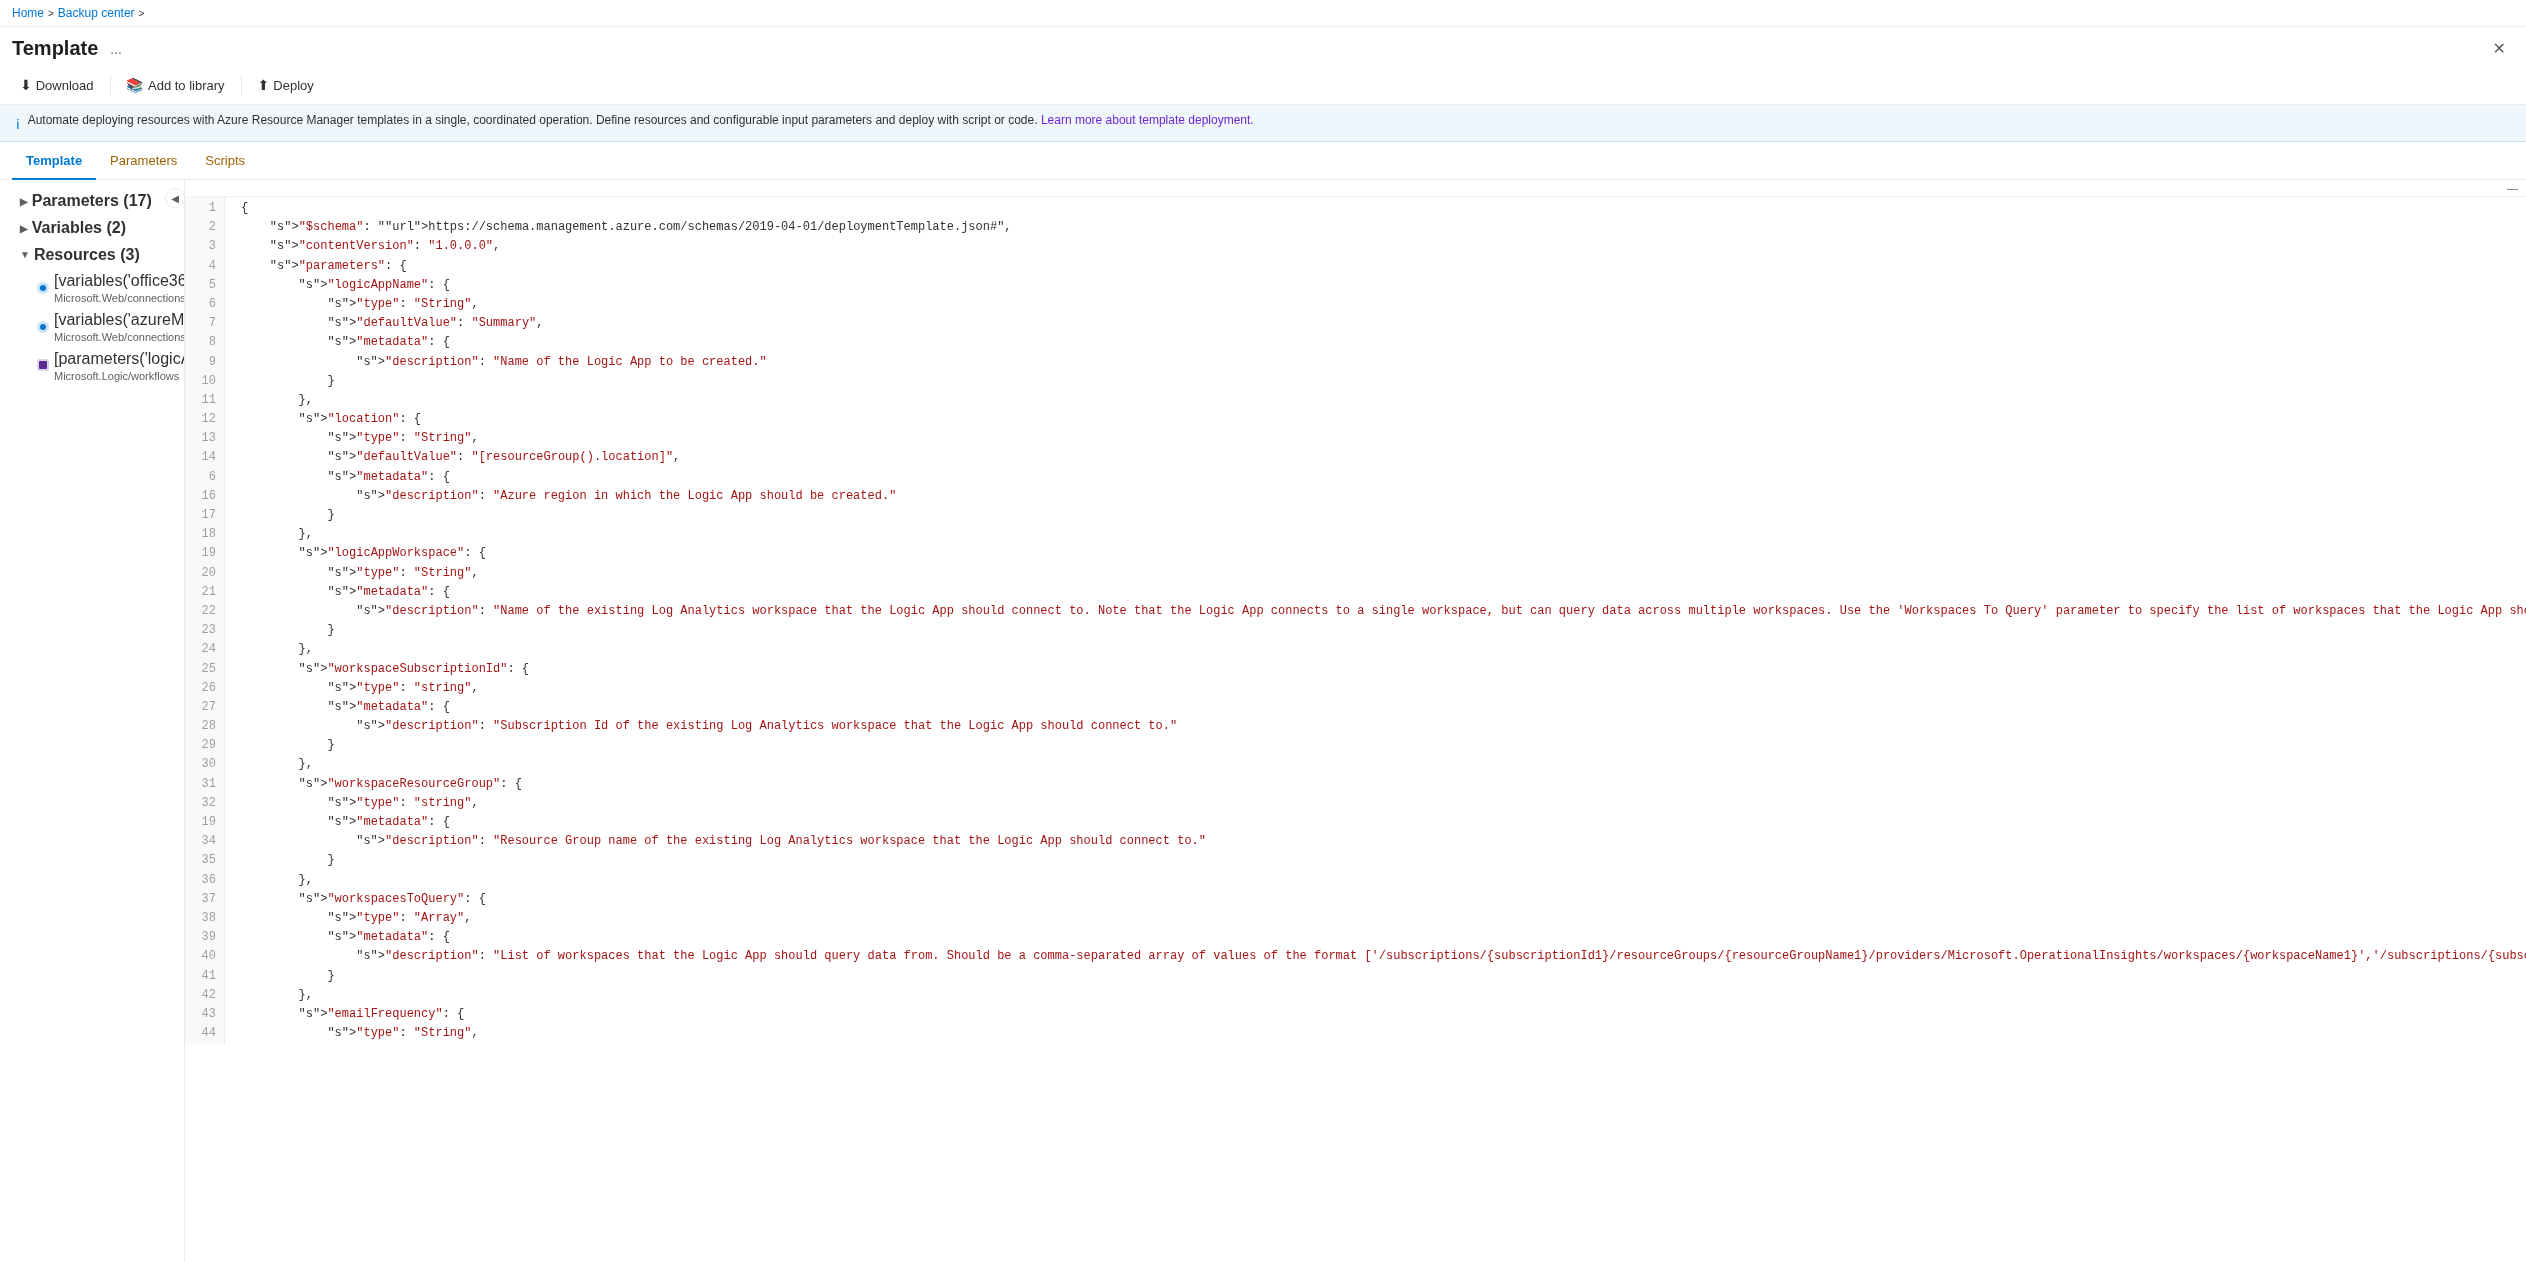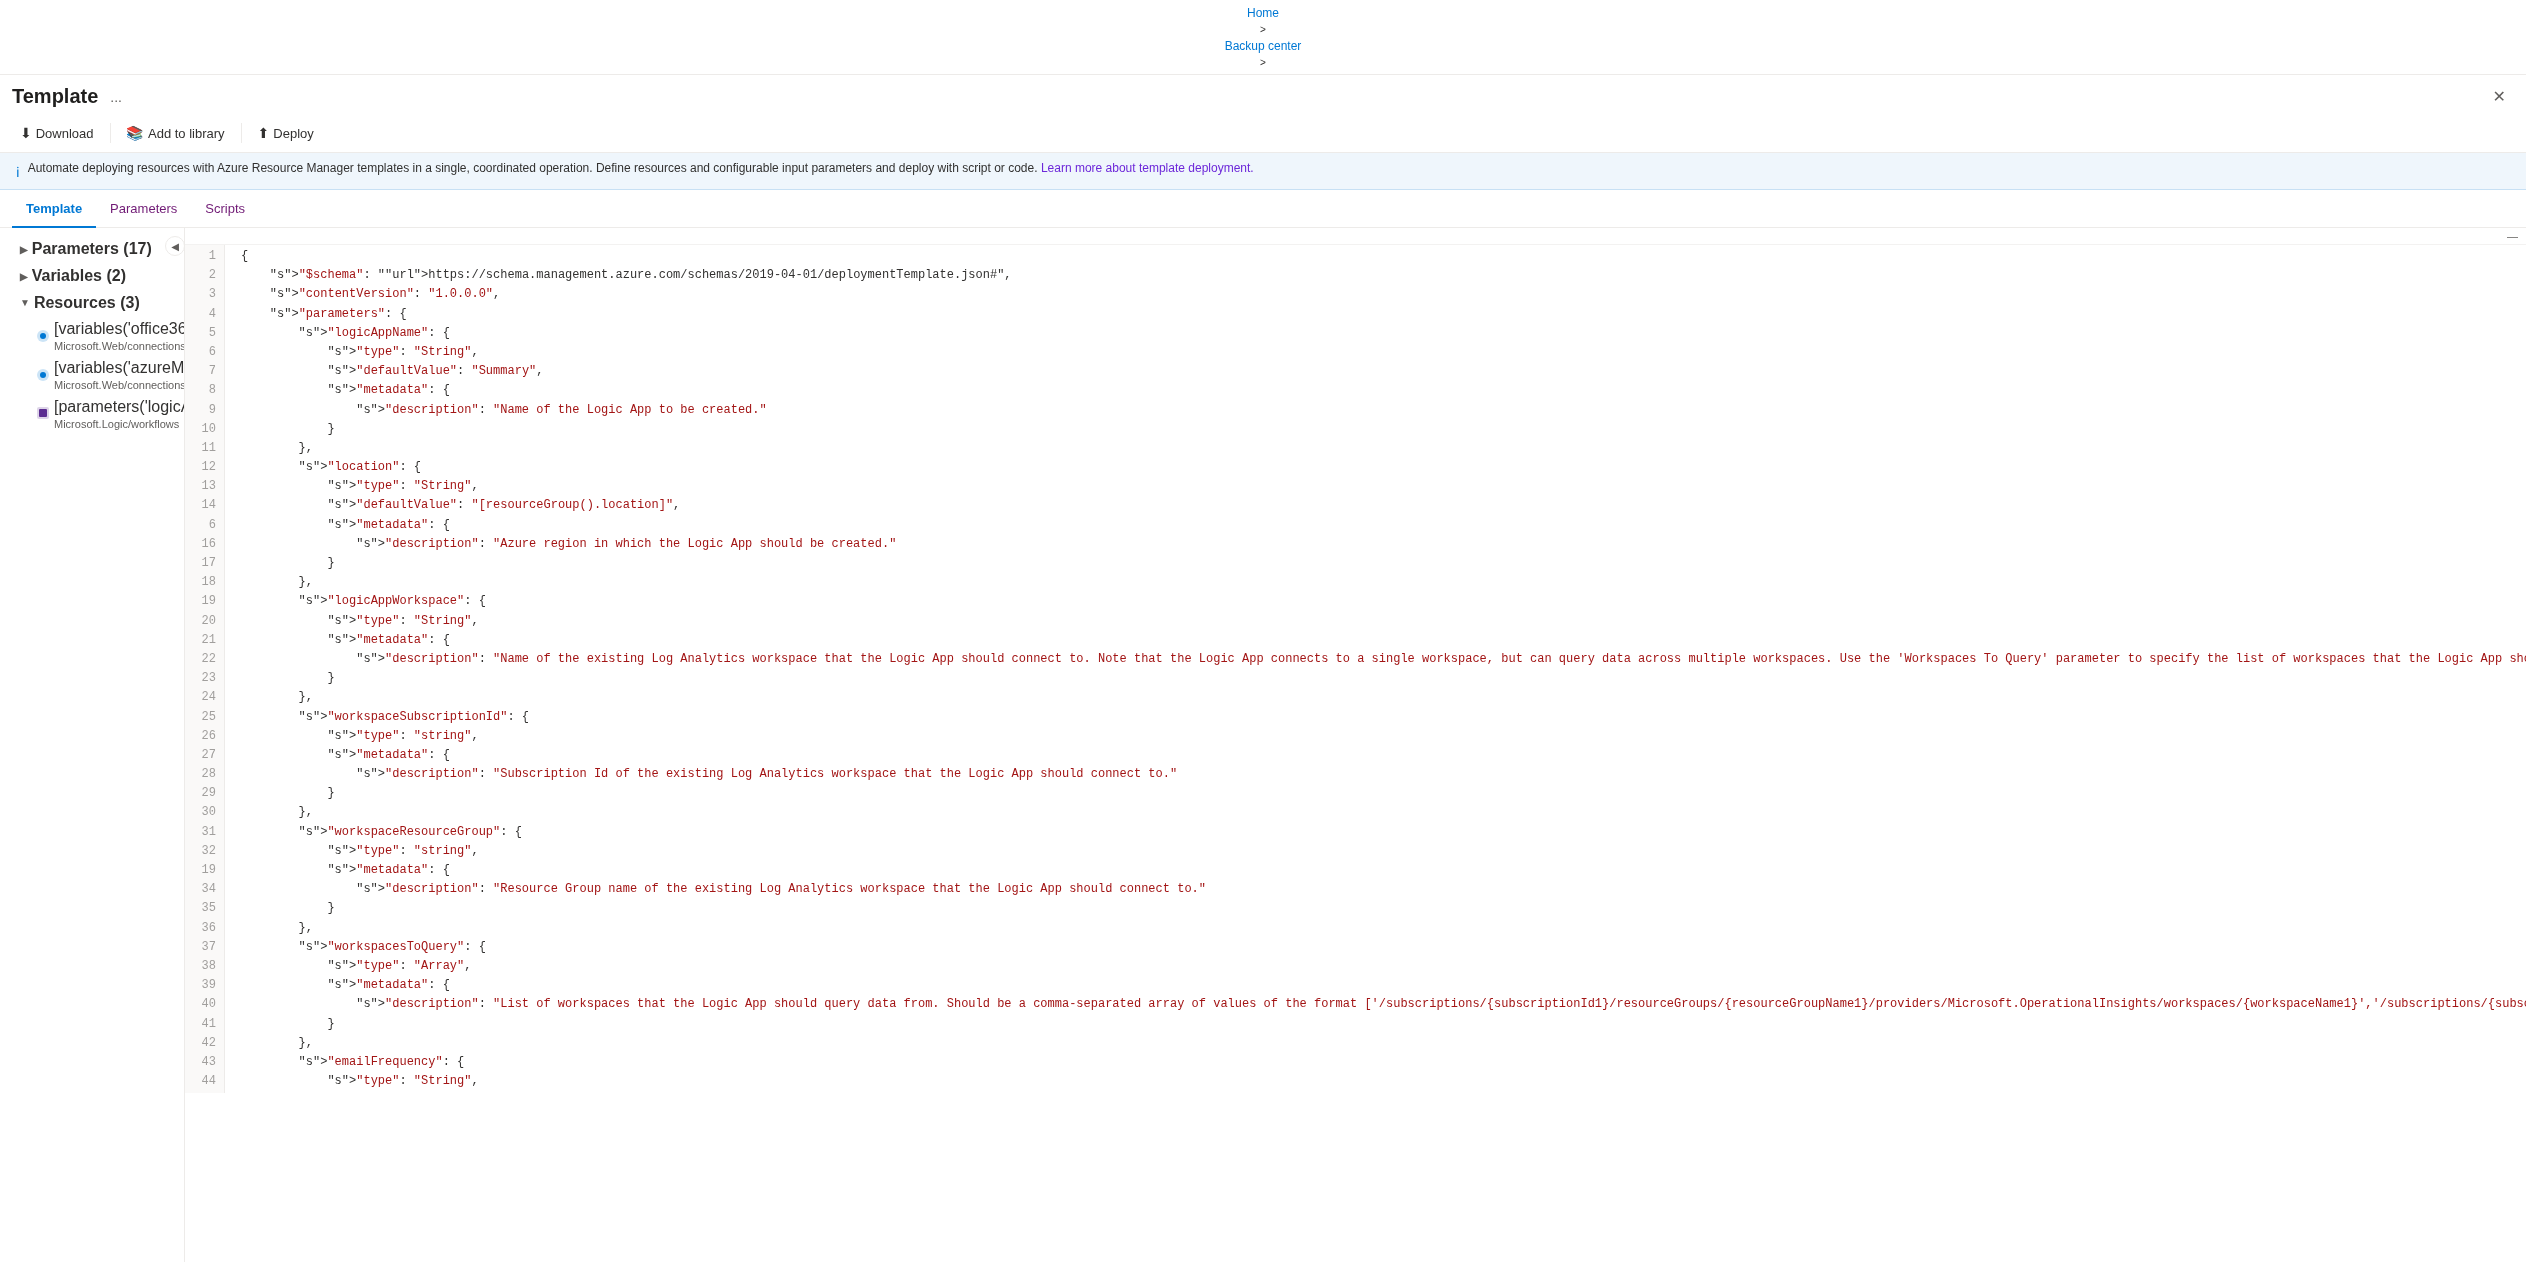--- a/index.html
+++ b/index.html
@@ -1,19 +1,19 @@
 <!DOCTYPE html>
 <html><head>
   <meta charset="utf-8">
   <style>
     * { box-sizing: border-box; margin: 0; padding: 0; }
     body { font-family: 'Segoe UI', Arial, sans-serif; font-size: 13px; background: #fff; color: #323130; overflow: hidden; height: 100vh; }
 
     
-    .breadcrumb { display: flex; align-items: center; padding: 6px 12px; font-size: 12px; color: #0078d4; gap: 4px; background: #fff; border-bottom: 1px solid #edebe9; flex-direction: column; }
+    .breadcrumb { display: flex; align-items: center; padding: 6px 12px; font-size: 12px; color: #0078d4; gap: 4px; background: #fff; border-bottom: 1px solid #edebe9; }
     .breadcrumb span { color: #323130; }
     .breadcrumb a { color: #0078d4; text-decoration: none; cursor: pointer; }
     .bc-sep { color: #605e5c; font-size: 10px; }
 
     
     .page-title-bar { display: flex; align-items: center; padding: 8px 12px 4px 12px; gap: 8px; }
     .page-title { font-size: 20px; font-weight: 600; color: #201f1e; }
     .title-more { color: #605e5c; font-size: 14px; cursor: pointer; padding: 2px 4px; }
     .close-btn { margin-left: auto; cursor: pointer; font-size: 16px; color: #605e5c; background: none; border: none; padding: 4px 8px; }
 
@@ -23,21 +23,21 @@
     .toolbar-btn .icon { font-size: 14px; }
     .toolbar-divider { width: 1px; height: 20px; background: #edebe9; margin: 0 4px; }
 
     
     .info-banner { display: flex; align-items: flex-start; padding: 8px 16px; background: #eff6fc; border-bottom: 1px solid #c7e0f4; gap: 8px; font-size: 12px; color: #323130; }
     .info-icon { color: #0078d4; font-size: 14px; margin-top: 1px; flex-shrink: 0; }
     .info-link { color: #6d28d9; text-decoration: none; }
 
     
     .tabs { display: flex; border-bottom: 1px solid #edebe9; padding: 0 12px; }
-    .tab { padding: 10px 14px; cursor: pointer; font-size: 13px; color: #701a75; border-bottom: 2px solid transparent; position: relative; top: 1px; }
+    .tab { padding: 10px 14px; cursor: pointer; font-size: 13px; color: #a16207; border-bottom: 2px solid transparent; position: relative; top: 1px; }
     .tab.active { color: #0078d4; border-bottom: 2px solid #0078d4; font-weight: 600; }
 
     
     .main-area { display: flex; height: calc(100vh - 160px); }
 
     
     .left-panel { width: 185px; border-right: 1px solid #edebe9; overflow-y: auto; padding: 8px 0; flex-shrink: 0; position: relative; }
     .collapse-btn { position: absolute; right: -1px; top: 8px; background: #fff; border: 1px solid #edebe9; border-radius: 50%; width: 20px; height: 20px; display: flex; align-items: center; justify-content: center; cursor: pointer; font-size: 10px; z-index: 10; color: #605e5c; }
 
     .tree-item { display: flex; align-items: center; padding: 3px 8px; cursor: pointer; font-size: 12px; gap: 4px; }

